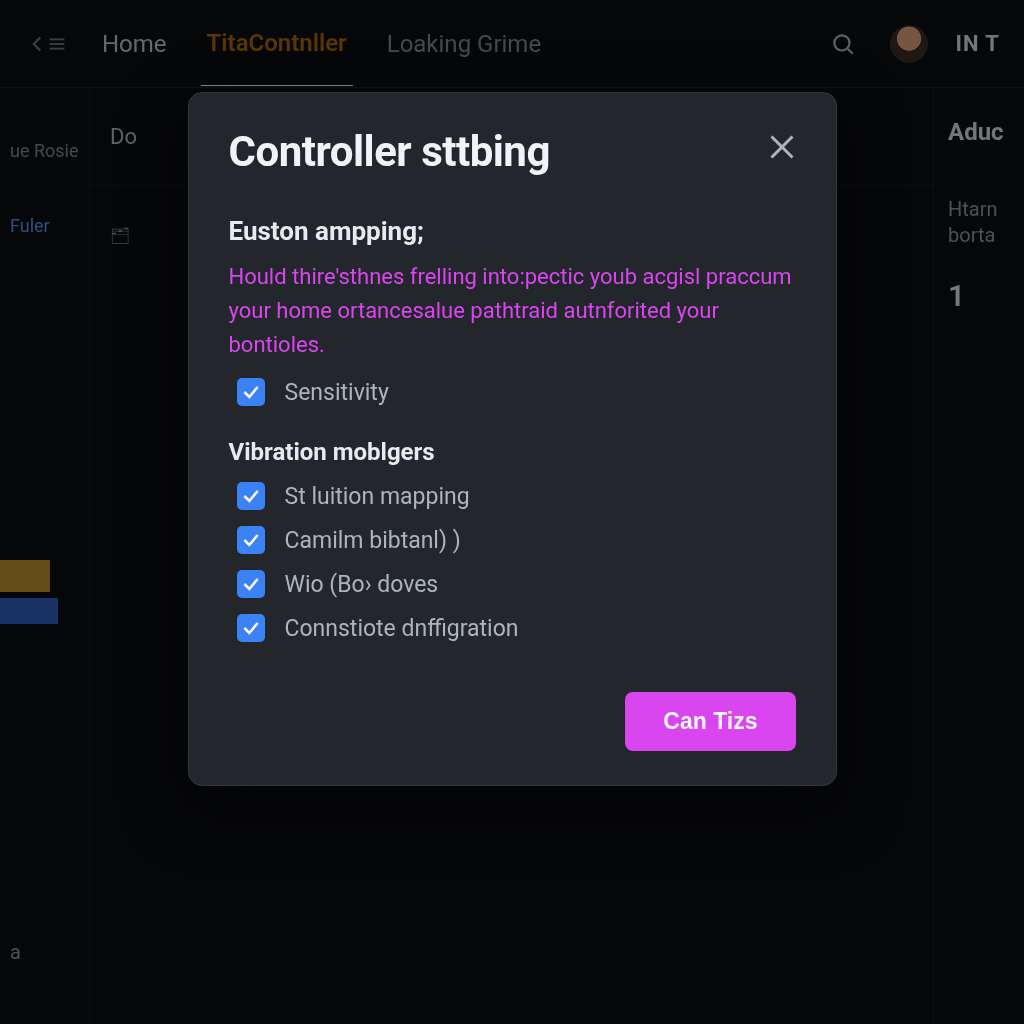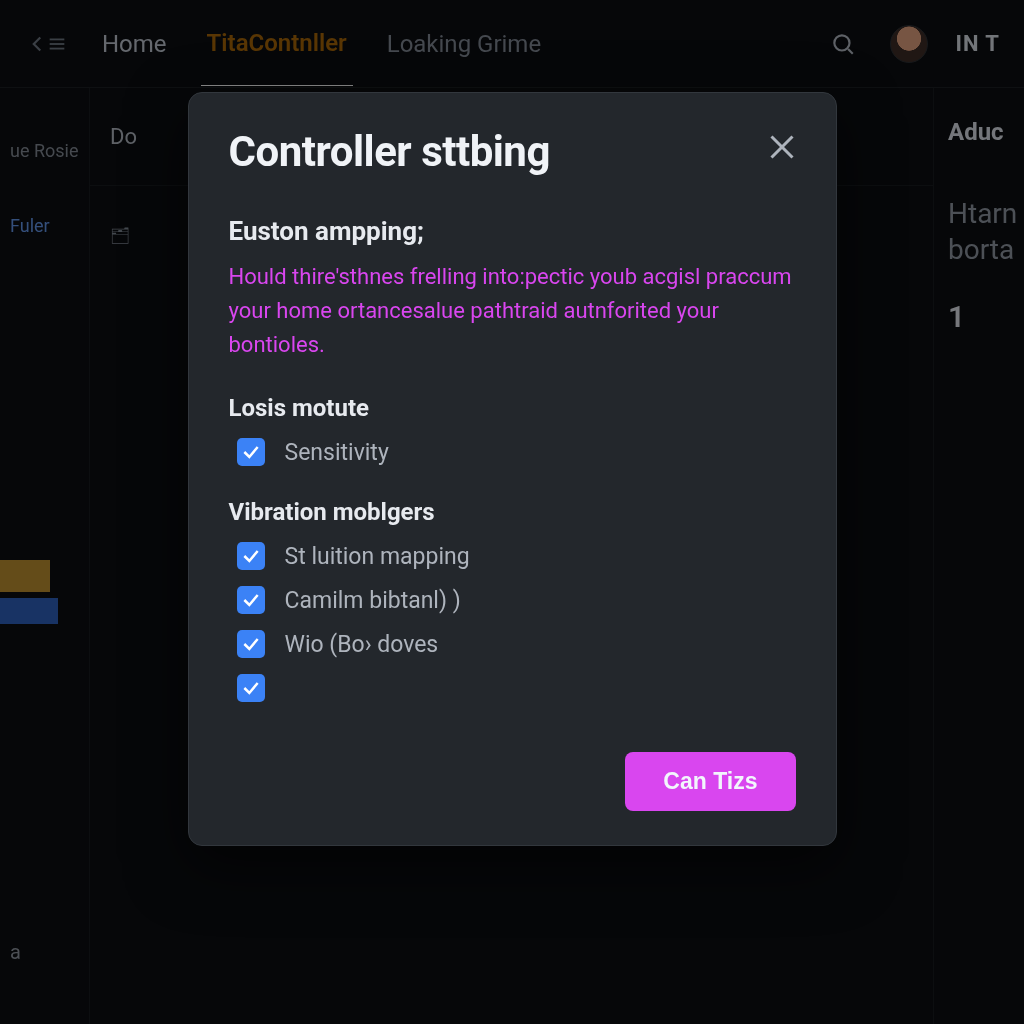--- a/index.html
+++ b/index.html
@@ -96,21 +96,21 @@
   }
 
   .col-right {
     width: 90px;
     padding: 30px 14px;
   }
   .col-right .hdr {
     font-size:24px; font-weight:700; color:#d2d7df;
   }
   .col-right .sub {
-    font-size:28px; color:#8b929d; margin-top:50px; line-height:1.3;
+    font-size:20px; color:#8b929d; margin-top:50px; line-height:1.3;
   }
   .col-right .num {
     font-size:30px; font-weight:600; color:#d7dbe2; margin-top:30px;
   }
 
   
   .modal-wrap {
     position:absolute; inset:0;
     display:flex; align-items:flex-start; justify-content:center;
     padding-top: 92px;
@@ -248,21 +248,20 @@
     <div class="close-btn">
       <svg viewBox="0 0 24 24" fill="none" stroke="currentColor">
           <line x1="5" y1="5" x2="19" y2="19"></line>
           <line x1="19" y1="5" x2="5" y2="19"></line>
         </svg>
     </div>
 
     <div class="section-title">Euston ampping;</div>
     <div class="section-desc">Hould thire'sthnes frelling into:pectic youb acgisl praccum your home ortancesalue pathtraid autnforited your bontioles.</div>
 
-    <div class="subhead">Losis motute</div>
     <div class="check-row">
       <span class="checkbox">
         <svg viewBox="0 0 24 24" fill="none" stroke="currentColor">
             <polyline points="4 12 10 18 20 6"></polyline>
           </svg>
       </span>
       <span class="check-label">Sensitivity</span>
     </div>
 
     <div class="subhead">Vibration moblgers</div>
@@ -290,19 +289,20 @@
           </svg>
       </span>
       <span class="check-label">Wio (Bo› doves</span>
     </div>
     <div class="check-row">
       <span class="checkbox">
         <svg viewBox="0 0 24 24" fill="none" stroke="currentColor">
             <polyline points="4 12 10 18 20 6"></polyline>
           </svg>
       </span>
+      <span class="check-label">Connstiote dnffigration</span>
     </div>
 
     <div class="modal-footer">
       <button class="btn-primary">Can Tizs</button>
     </div>
   </div>
 </div>
 
 </body></html>

